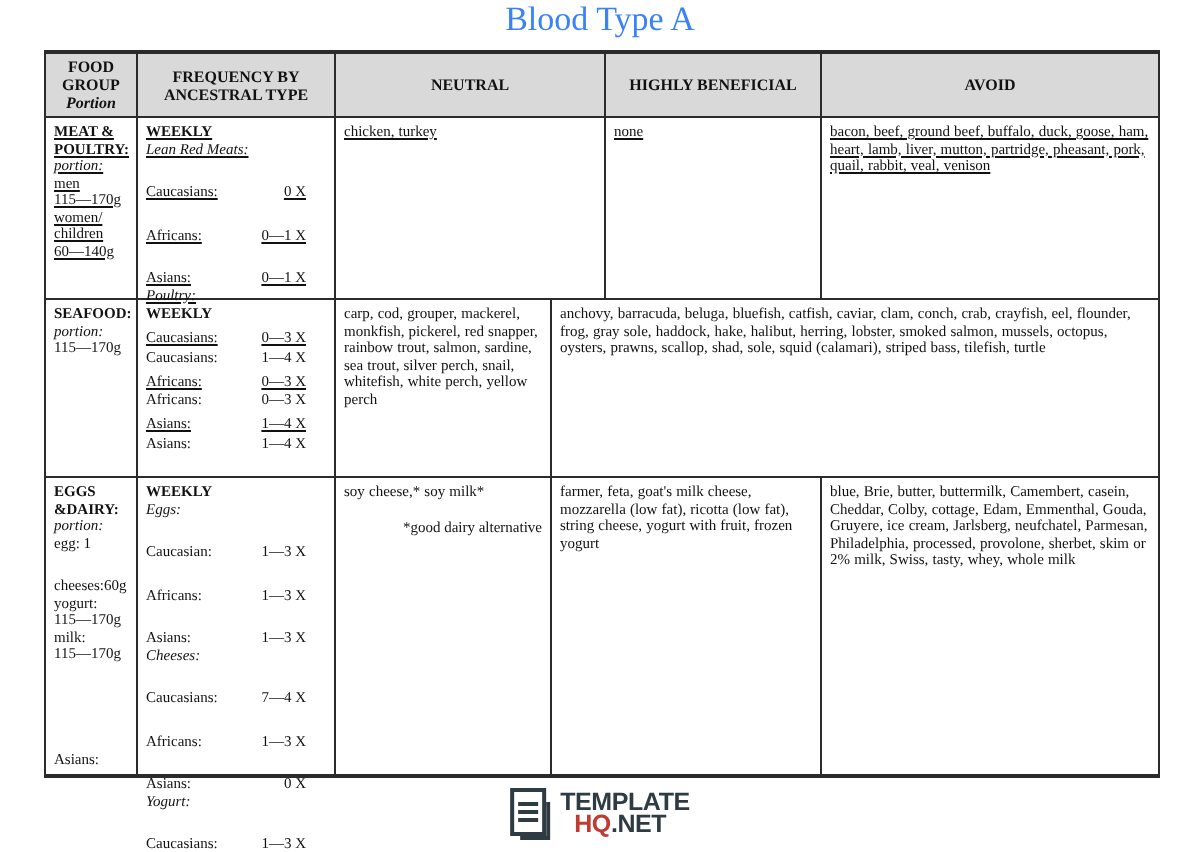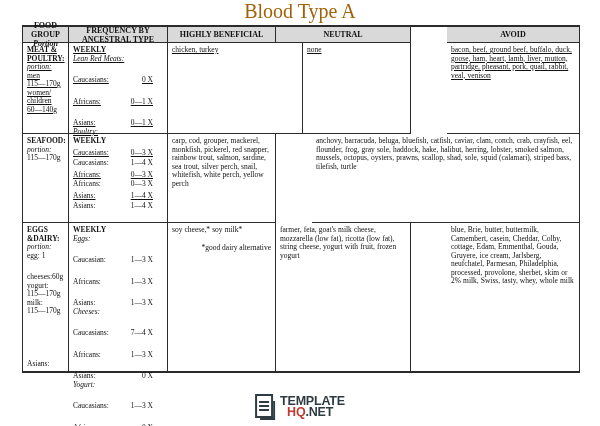--- a/index.html
+++ b/index.html
@@ -1,30 +1,30 @@
 <!DOCTYPE html>
 <html><head>
 <meta charset="utf-8">
 <style>
   html,body{margin:0;padding:0;background:#fff;}
   .page{position:relative;width:600px;height:426px;background:#ffffff;overflow:hidden;
         font-family:"Liberation Serif","DejaVu Serif",serif;color:#111;}
-  .title{position:absolute;top:0px;left:0;right:0;text-align:center;font-size:20px;color:#a16207;}
+  .title{position:absolute;top:0px;left:0;right:0;text-align:center;font-size:17px;color:#3b82f6;}
   .ftable{position:absolute;left:22px;top:25px;width:556px;
           border:1px solid #2b2b2b;border-top-width:2px;border-bottom-width:2px;
           display:flex;flex-direction:column;}
   .trow{display:flex;flex-direction:row;}
   .cell{box-sizing:border-box;border-right:1px solid #2b2b2b;border-bottom:1px solid #2b2b2b;
         padding:3px 4px;font-size:7.5px;line-height:8.5px;display:flex;flex-direction:column;}
   .trow .cell:last-child{border-right:none;}
   .trow:last-child .cell{border-bottom:none;}
-  .c1{width:46px;}.c2{width:99px;}.c3{width:108px;}.c4{width:135px;}.c5{flex:1;margin-left:36px;}
+  .c1{width:46px;}.c2{width:99px;}.c3{width:108px;}.c4{width:135px;}.c5{flex:1;}
   .hrow .cell{background:#d9d9d9;align-items:center;justify-content:center;text-align:center;
               font-weight:bold;font-size:8px;line-height:9px;}
-  .hrow{height:16px;}
+  .hrow{height:32px;}
   .r1{height:91px;text-decoration:underline;}.r2{height:89px;}.r3{height:148px;}
   .b{font-weight:bold;}
   .i{font-style:italic;}
   .bi{font-weight:bold;font-style:italic;}
   .right{text-align:left;padding-right:1px;}
   .kv{display:flex;justify-content:space-between;padding-right:10px;margin-top:13px;}
   .kv .v{text-align:right;white-space:nowrap;}
   .note{margin-top:9px;text-align:right;}
   .spacer{margin-top:auto;}
   .listtext{word-spacing:0.2px;}
@@ -51,25 +51,25 @@
   <div class="ftable">
 
     <div class="trow hrow">
       <div class="cell c1">
         <span>FOOD GROUP</span>
         <span class="bi">Portion</span>
       </div>
       <div class="cell c2">
         <span>FREQUENCY BY ANCESTRAL TYPE</span>
       </div>
-      <div class="cell c3">
-        <span>HIGHLY BENEFICIAL</span>
-      </div>
       <div class="cell c4">
         <span>NEUTRAL</span>
+      </div>
+      <div class="cell c3">
+        <span>HIGHLY BENEFICIAL</span>
       </div>
       <div class="cell c5">
         <span>AVOID</span>
       </div>
     </div>
 
     <div class="trow r1">
       <div class="cell c1">
         <div class="b">MEAT &amp; POULTRY:</div>
         <div class="i">portion:</div>

